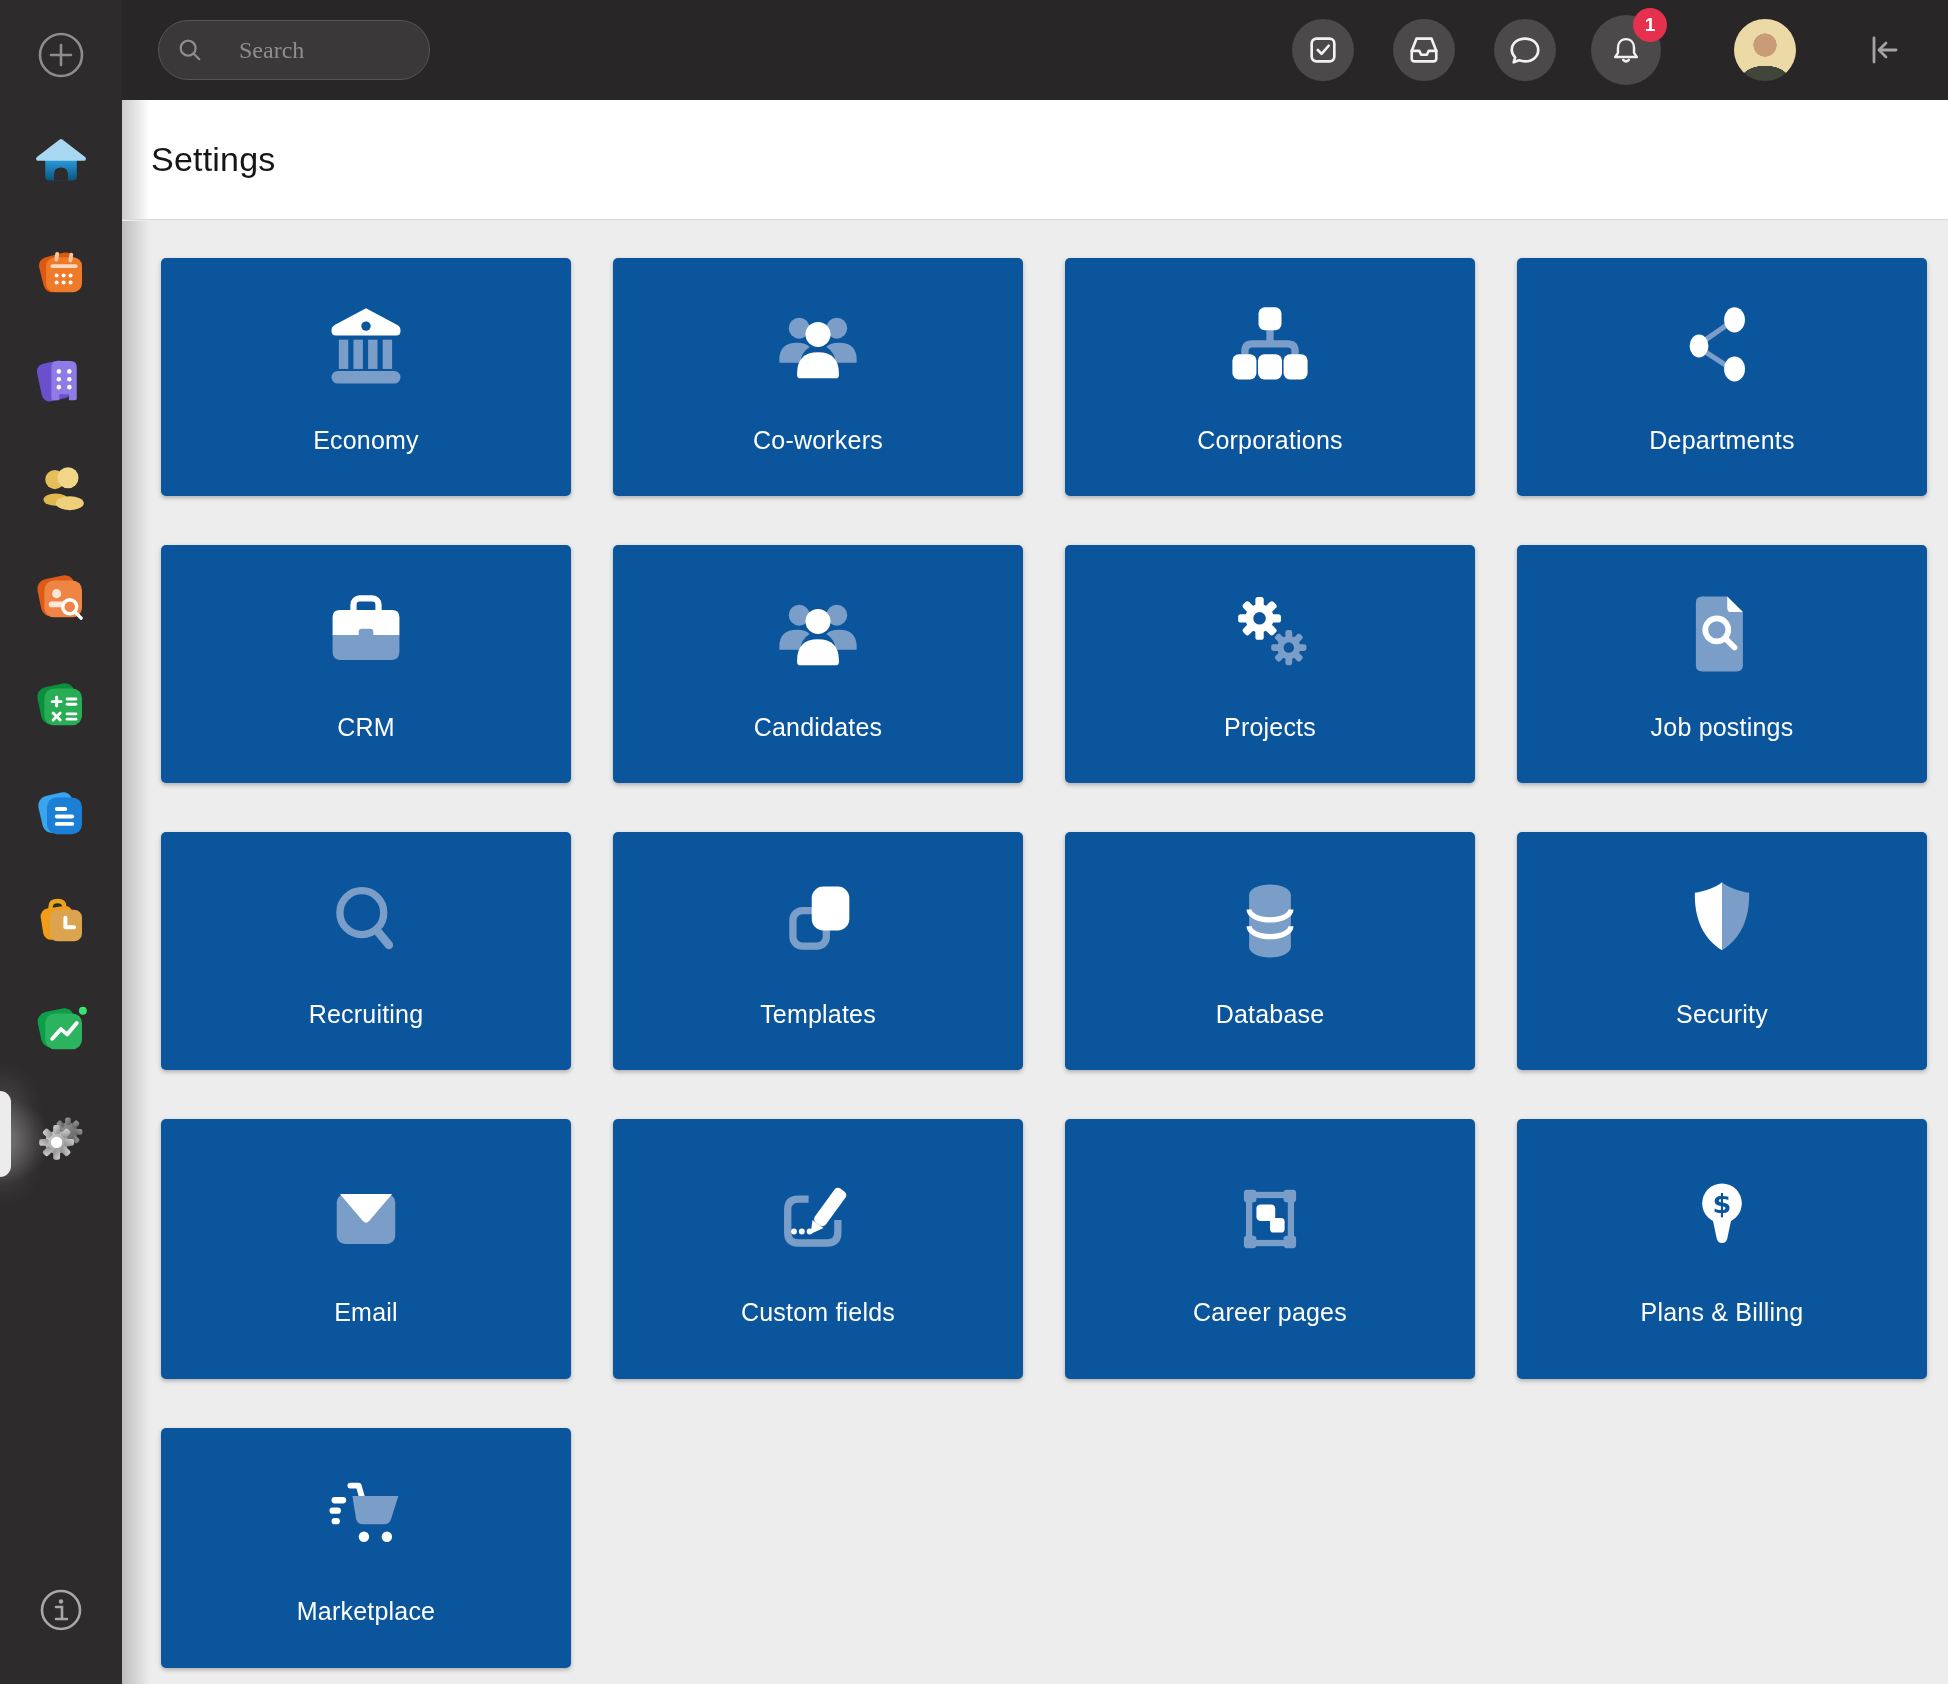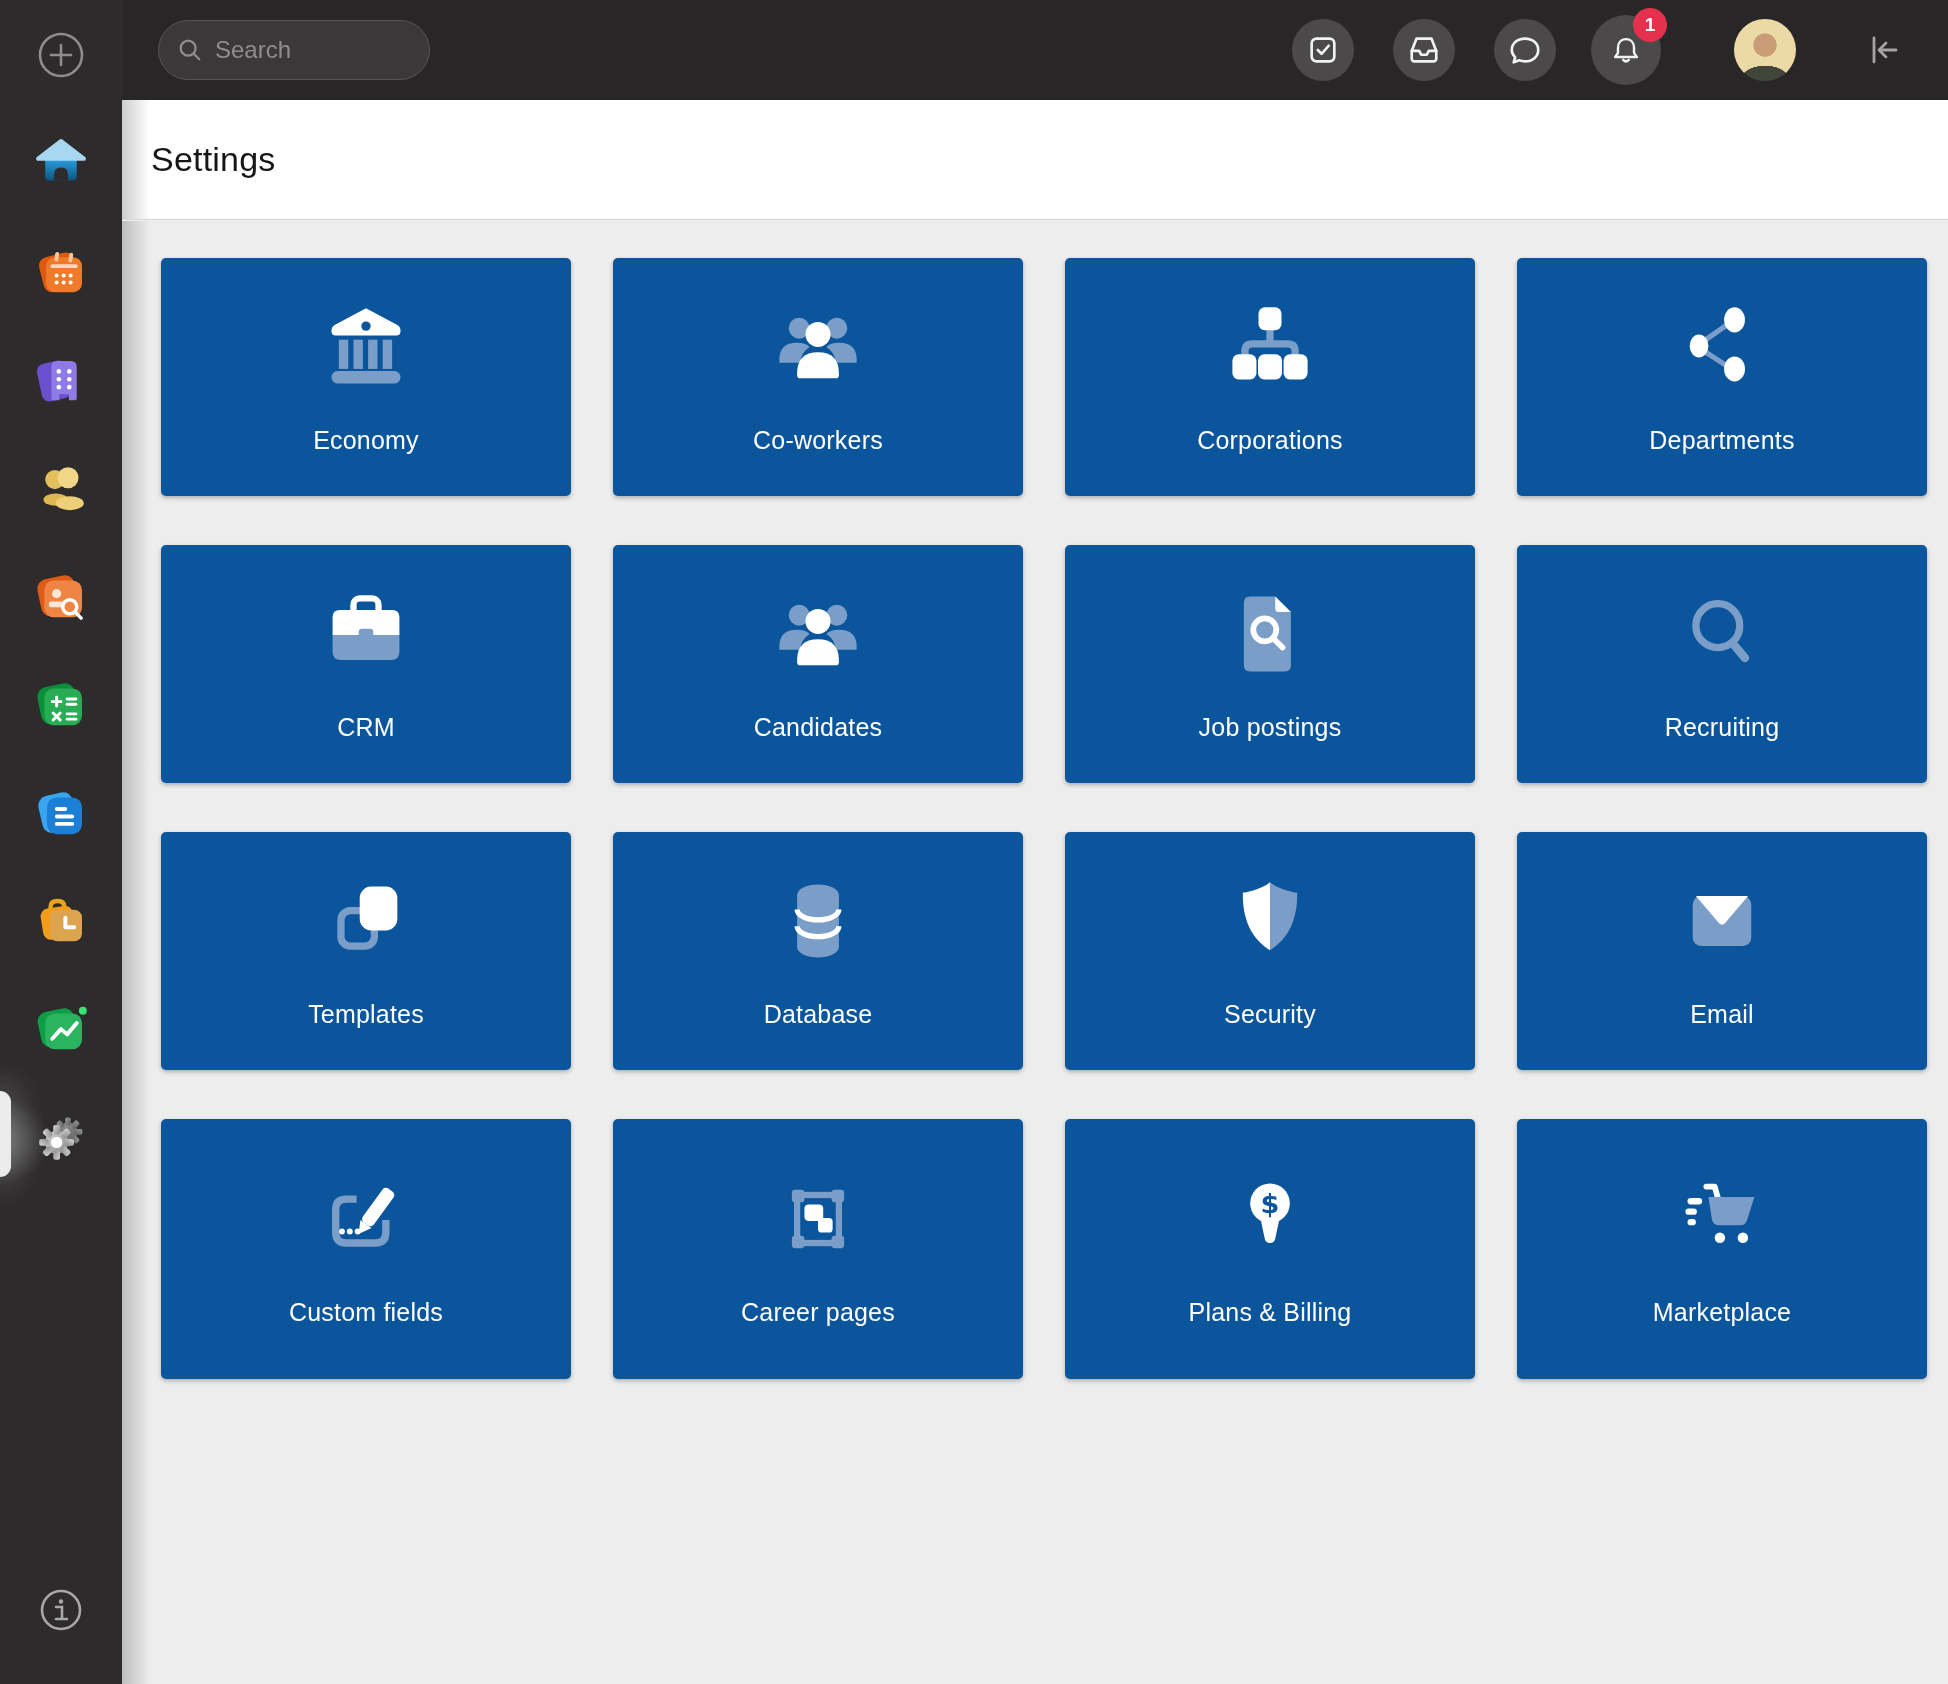--- a/index.html
+++ b/index.html
@@ -17,21 +17,21 @@
   .active-glow{position:absolute;left:-34px;top:1078px;width:120px;height:124px;
     background:radial-gradient(ellipse 60% 50% at 28% 50%,rgba(255,255,255,.30),rgba(255,255,255,0) 70%);pointer-events:none;}
   .active-pill{position:absolute;left:0;top:1091px;width:11px;height:86px;background:#ECECEC;
     border-radius:0 12px 12px 0;box-shadow:0 0 28px 10px rgba(255,255,255,.16);}
   
   .topbar{position:absolute;left:122px;top:0;width:1826px;height:100px;background:var(--top);}
   .search{position:absolute;left:36px;top:20px;width:272px;height:60px;border-radius:30px;
     background:#3A3839;border:1.5px solid #56545B;display:flex;align-items:center;padding:0 18px;gap:12px;}
   .search svg{width:26px;height:26px;flex:none;}
   .search input{background:transparent;border:none;outline:none;color:#CFCFCF;font-size:24px;width:180px;
-    font-family:Liberation Sans, sans-serif;}
+    font-family:Liberation Serif, serif;margin-left:24px;}
   .search input::placeholder{color:#8F8D8D;}
   .circle-btn{position:absolute;top:19px;width:62px;height:62px;border-radius:50%;background:var(--circle);
     display:flex;align-items:center;justify-content:center;cursor:pointer;}
   .circle-btn svg{width:34px;height:34px;}
   .bell-btn{top:15px;width:70px;height:70px;}
   .badge{position:absolute;right:-6px;top:-7px;min-width:34px;height:34px;border-radius:17px;background:#E5314D;
     color:#fff;font-size:19px;font-weight:bold;display:flex;align-items:center;justify-content:center;}
   .avatar{position:absolute;left:1612px;top:19px;width:62px;height:62px;border-radius:50%;cursor:pointer;overflow:hidden;
     background:
       radial-gradient(circle at 50% 42%,#C99B76 0 24%,rgba(0,0,0,0) 25%),
@@ -355,20 +355,29 @@
       <div class="tlabel">CRM</div>
     </div>
 
     <div class="tile">
       <svg class="ticon" viewBox="0 0 90 90">
         <use href="#grpPeople"></use>
       </svg>
       <div class="tlabel">Candidates</div>
     </div>
 
+    <div class="tile">
+      <svg class="ticon" viewBox="0 0 90 90">
+        <use href="#gear" transform="translate(35,30)" fill="#fff"></use>
+        <circle cx="35" cy="30" r="6" fill="#0B559D"></circle>
+        <use href="#gear" transform="translate(63,58) scale(0.82)" fill="#7A9EC8"></use>
+        <circle cx="63" cy="58" r="5" fill="#0B559D"></circle>
+      </svg>
+      <div class="tlabel">Projects</div>
+    </div>
 
     <div class="tile">
       <svg class="ticon" viewBox="0 0 90 90">
         <path d="M26 9 h24 l15 15 v51 q0 6 -6 6 H26 q-6 0 -6 -6 V15 q0 -6 6 -6 z" fill="#7A9EC8"></path>
         <path d="M50 9 l15 15 H54 q-4 0 -4 -4 z" fill="#fff"></path>
         <circle cx="40" cy="41" r="11" fill="none" stroke="#fff" stroke-width="5.5"></circle>
         <line x1="48" y1="49" x2="57" y2="58" stroke="#fff" stroke-width="5.5" stroke-linecap="round"></line>
       </svg>
       <div class="tlabel">Job postings</div>
     </div>

